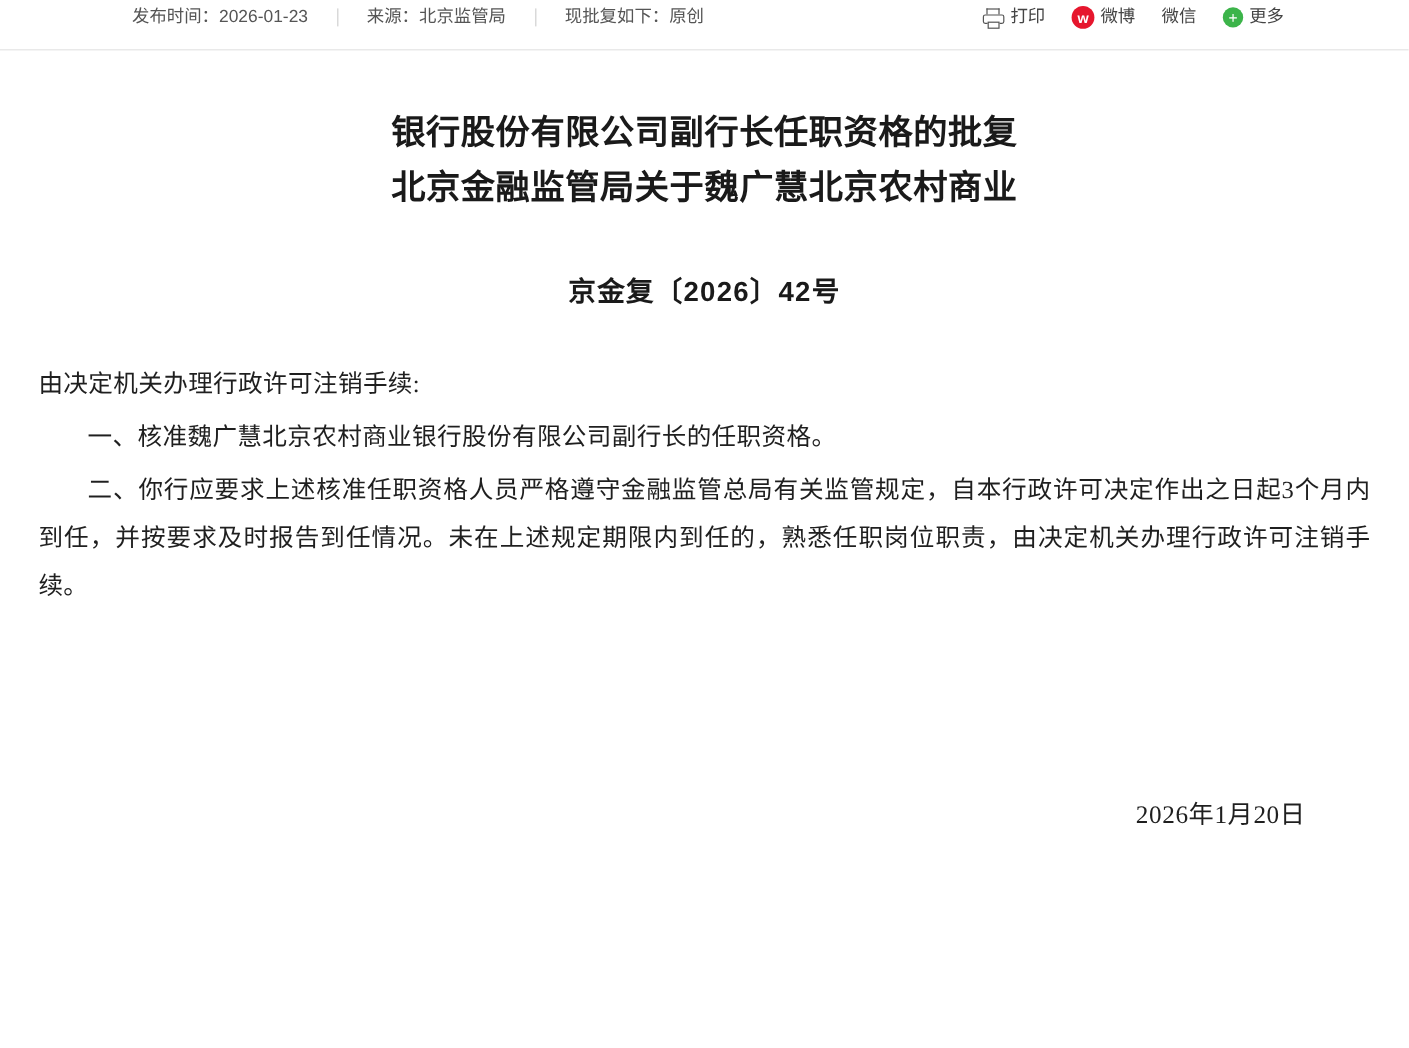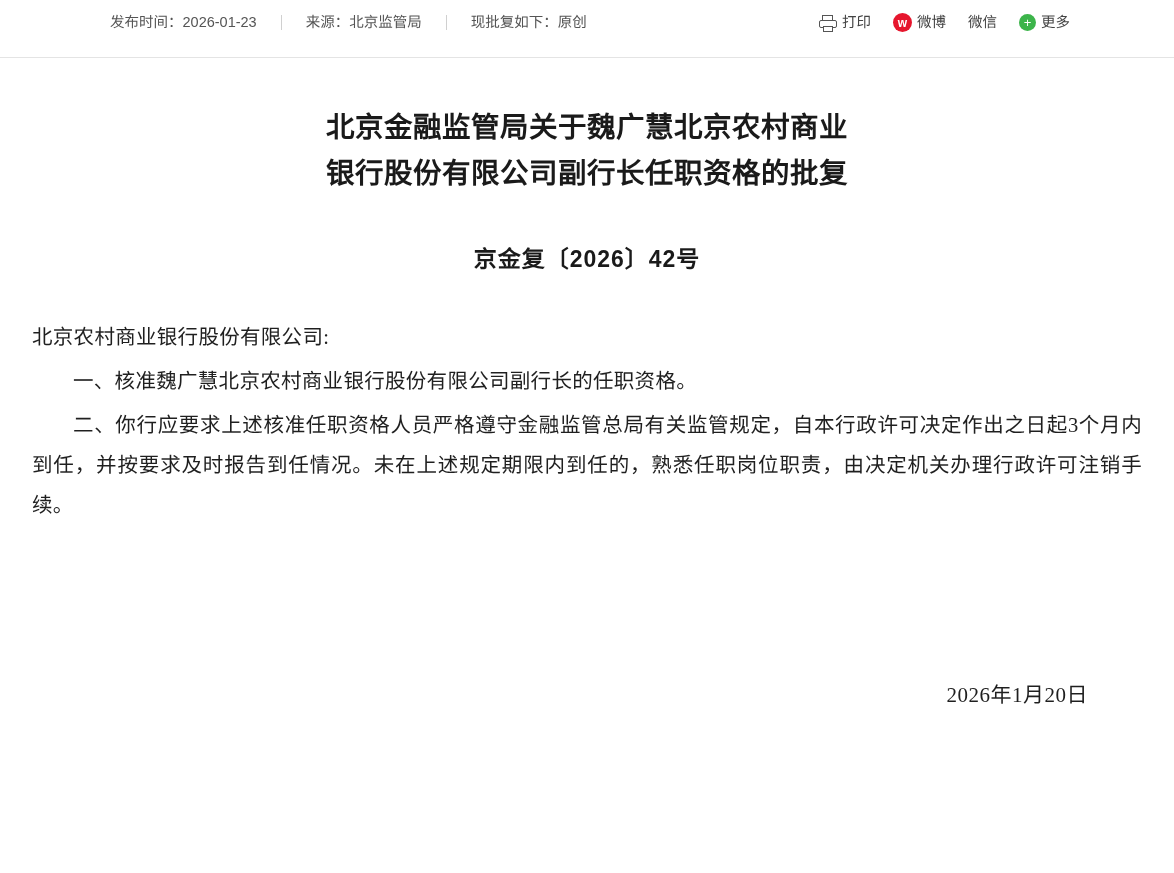--- a/index.html
+++ b/index.html
@@ -12,21 +12,21 @@
     height: 873px;
     font-family: "Liberation Serif", "DejaVu Serif", serif;
     color: #222;
     position: relative;
     overflow: hidden;
   }
 
   
   .meta-bar {
     position: relative;
-    height: 58px;
+    height: 42px;
     border-bottom: 1px solid #e4e4e4;
     display: flex;
     align-items: center;
     padding: 0 28px 12px 28px;
     box-sizing: border-box;
   }
   .meta-left {
     display: flex;
     align-items: center;
     gap: 0px;
@@ -209,26 +209,26 @@
     <div class="share-item">
       <span class="ico-plus">+</span>
       <span class="lbl">更多</span>
     </div>
   </div>
 </div>
 
 <div class="doc">
 
   <div class="doc-title">
+    <div>银行股份有限公司副行长任职资格的批复</div>
     <div>北京金融监管局关于魏广慧北京农村商业</div>
-    <div>银行股份有限公司副行长任职资格的批复</div>
   </div>
 
   <div class="doc-docnum">京金复〔2026〕42号</div>
 
   <div class="doc-content">
-    <p>北京农村商业银行股份有限公司:</p>
+    <p>由决定机关办理行政许可注销手续:</p>
     <p class="indent">一、核准魏广慧北京农村商业银行股份有限公司副行长的任职资格。</p>
     <p class="indent">二、你行应要求上述核准任职资格人员严格遵守金融监管总局有关监管规定，自本行政许可决定作出之日起3个月内到任，并按要求及时报告到任情况。未在上述规定期限内到任的，熟悉任职岗位职责，由决定机关办理行政许可注销手续。</p>
   </div>
 
   <div class="doc-date">2026年1月20日</div>
 </div>
 
 </body></html>

